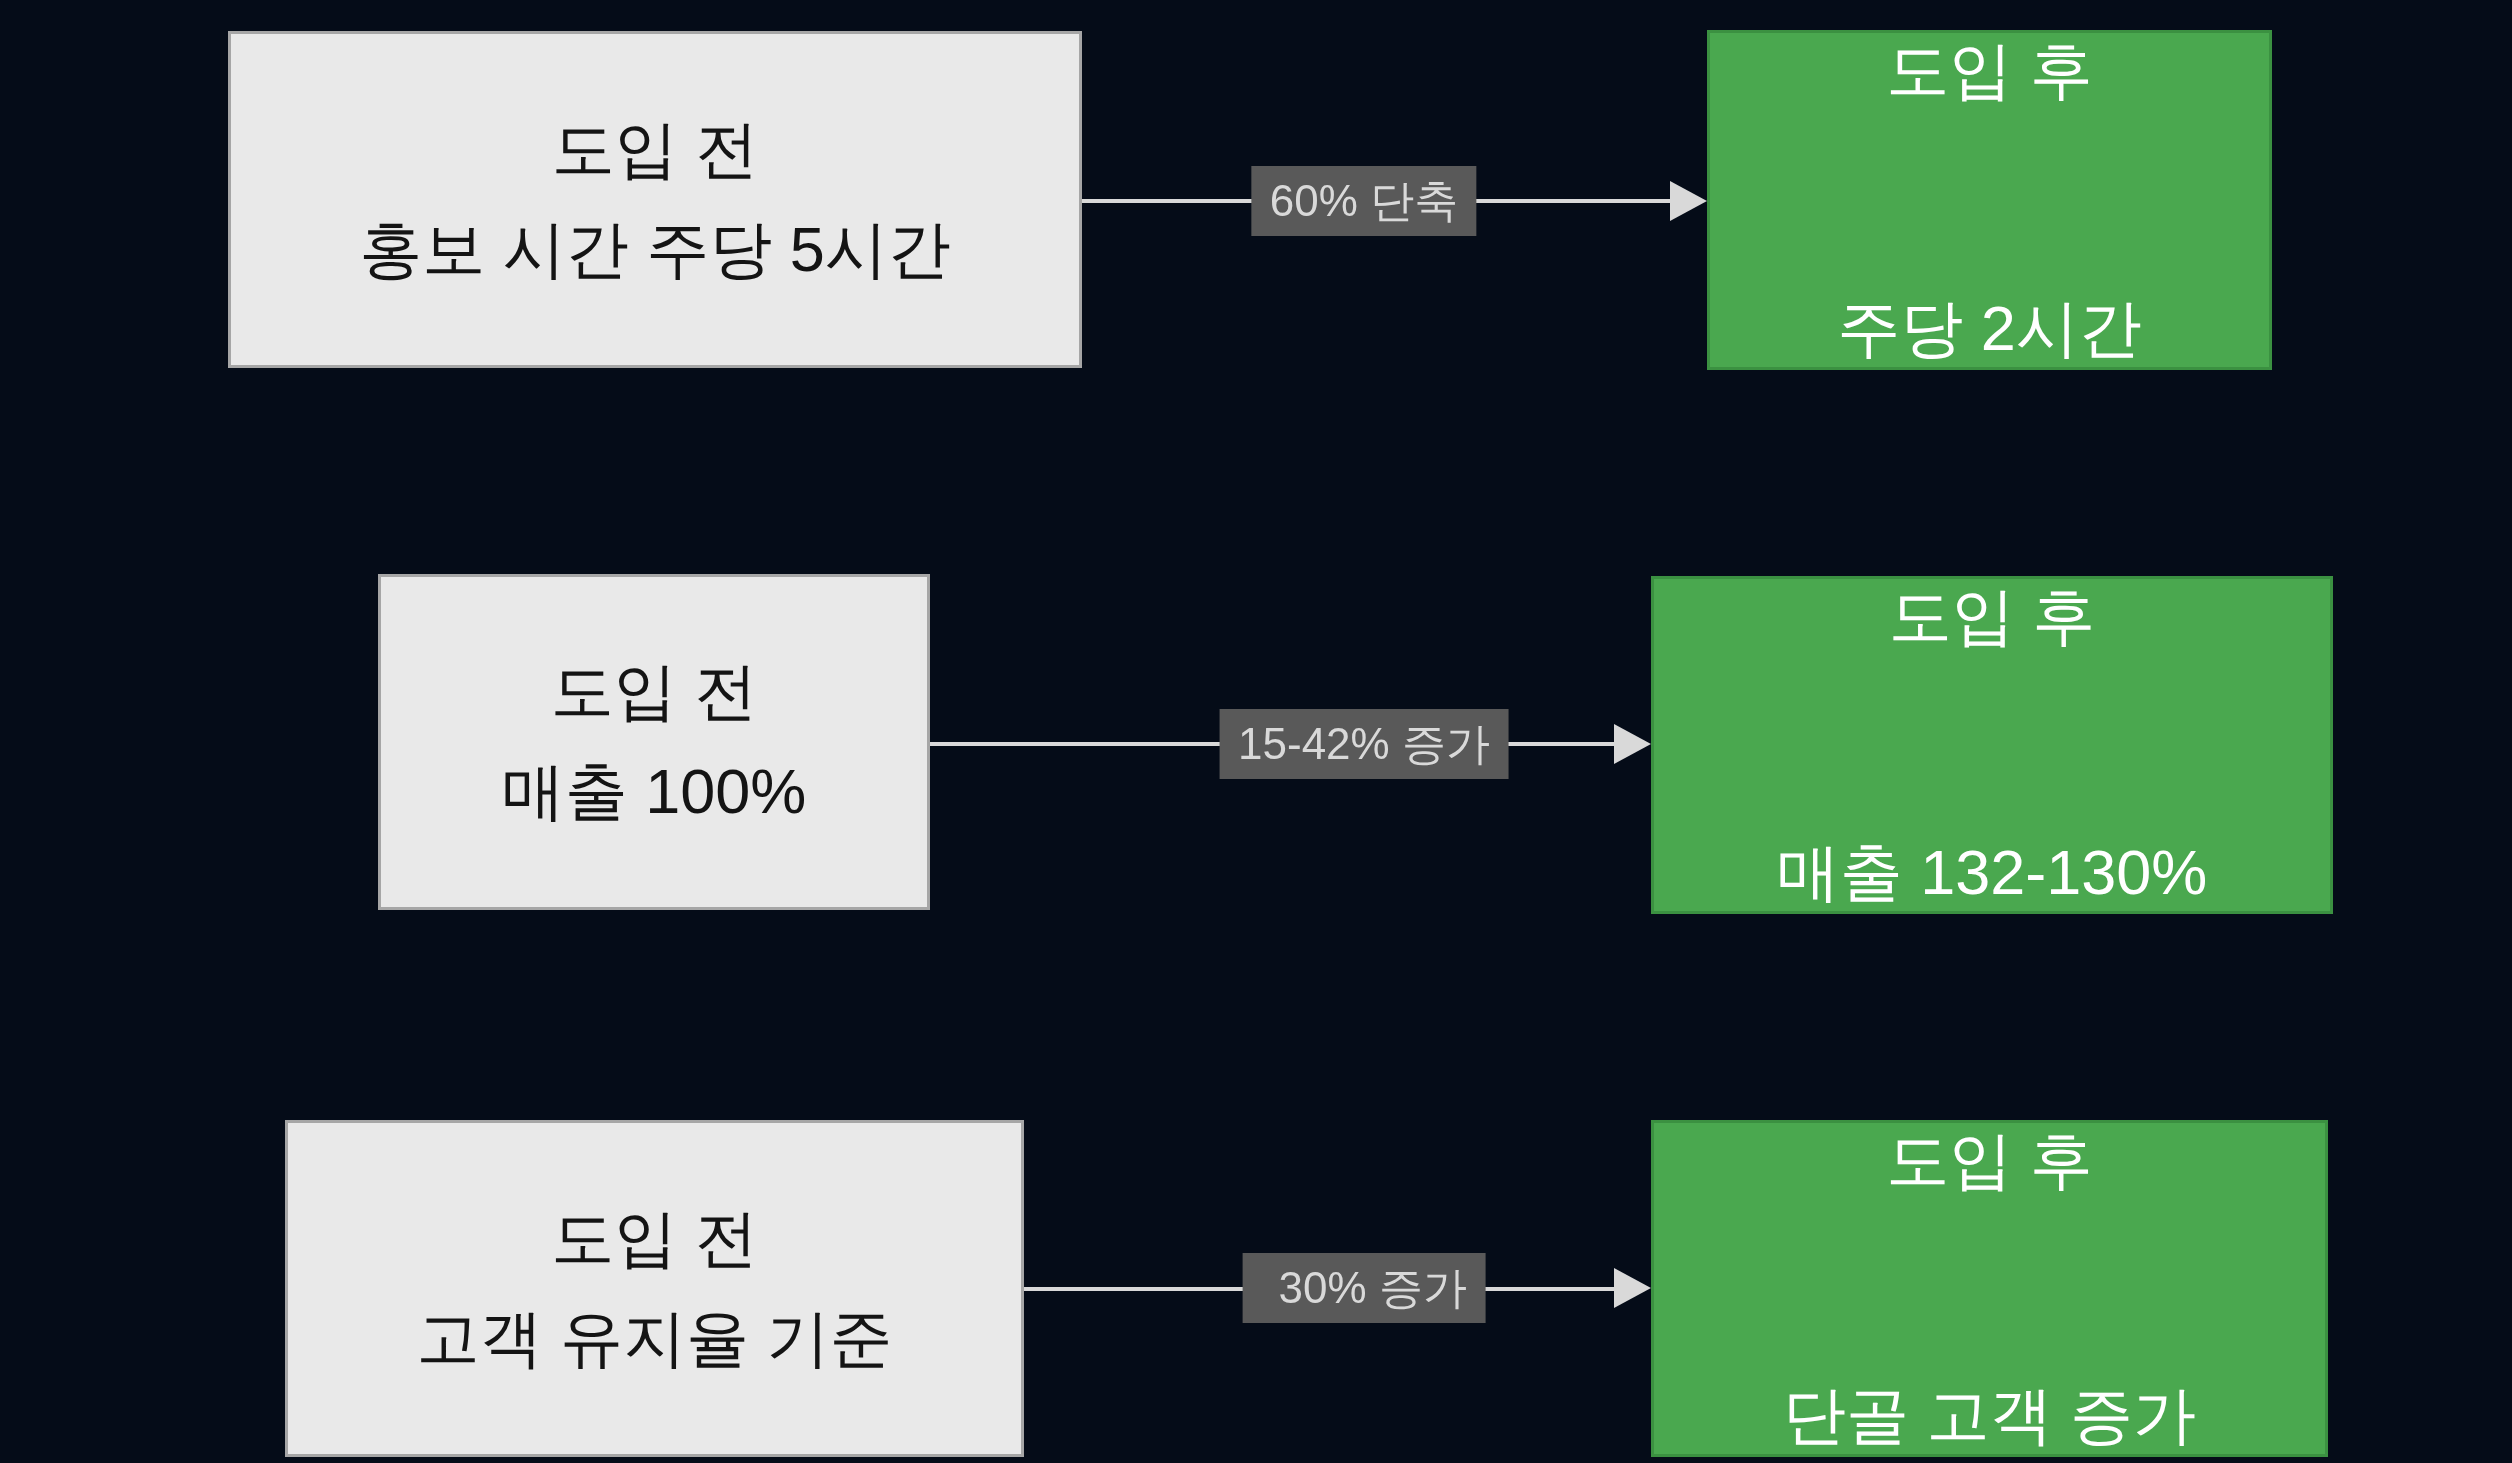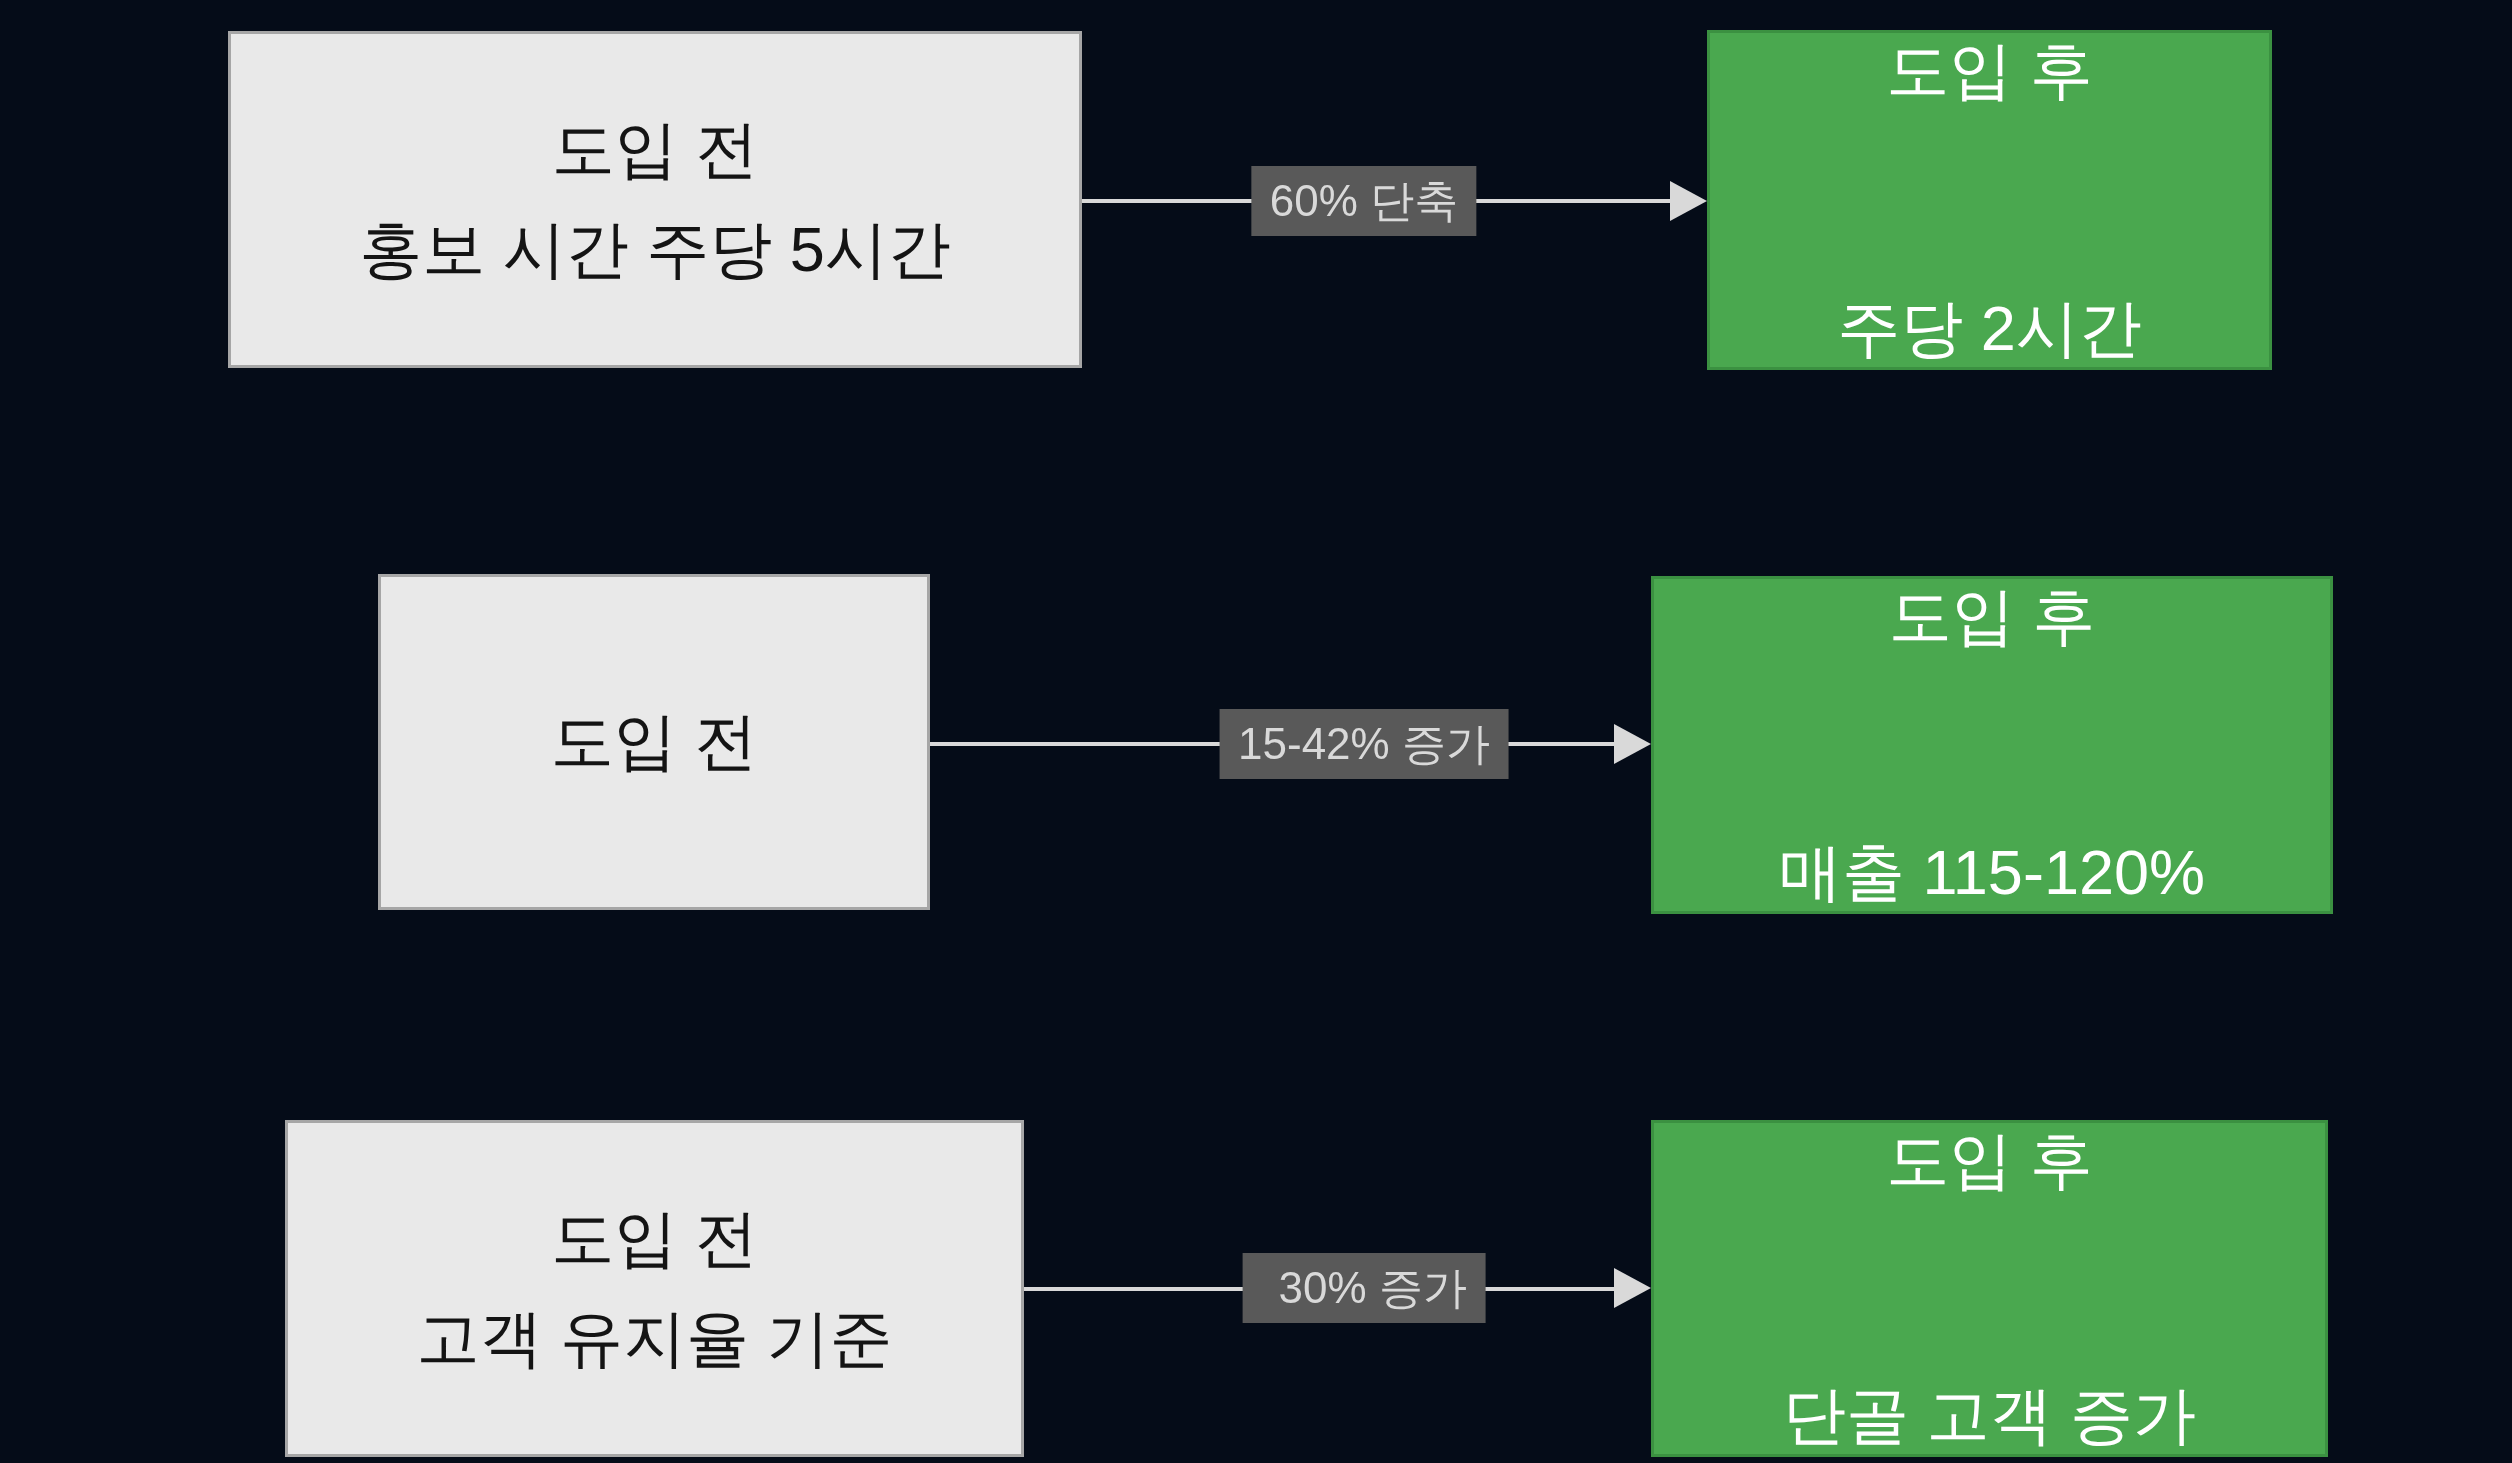--- a/index.html
+++ b/index.html
@@ -75,27 +75,28 @@
   <div class="arrow-line" style="left:1082px; top:199px; width:588px;"></div>
   <div class="arrow-head" style="left:1670px; top:181px;"></div>
   <div class="arrow-label" style="left:1364px; top:201px;">60% 단축</div>
   <div class="box after" style="left:1707px; top:29.5px; width:565px; height:340px;">
     <div>도입 후</div>
     <div>주당 2시간</div>
   </div>
 
   <div class="box before" style="left:378px; top:574px; width:552px; height:336px;">
     <div>도입 전</div>
+    <div>매출 100%</div>
   </div>
   <div class="arrow-line" style="left:930px; top:742px; width:684px;"></div>
   <div class="arrow-head" style="left:1614px; top:724px;"></div>
   <div class="arrow-label" style="left:1364px; top:744px;">15-42% 증가</div>
   <div class="box after" style="left:1651px; top:576px; width:682px; height:338px;">
     <div>도입 후</div>
-    <div>매출 115-120%</div>
+    <div>매출 132-130%</div>
   </div>
 
   <div class="box before" style="left:285px; top:1120px; width:739px; height:337px;">
     <div>도입 전</div>
     <div>고객 유지율 기준</div>
   </div>
   <div class="arrow-line" style="left:1024px; top:1287px; width:590px;"></div>
   <div class="arrow-head" style="left:1614px; top:1268px;"></div>
   <div class="arrow-label" style="left:1364px; top:1288px;padding-left:36px;">30% 증가</div>
   <div class="box after" style="left:1651px; top:1120px; width:677px; height:337px;">

